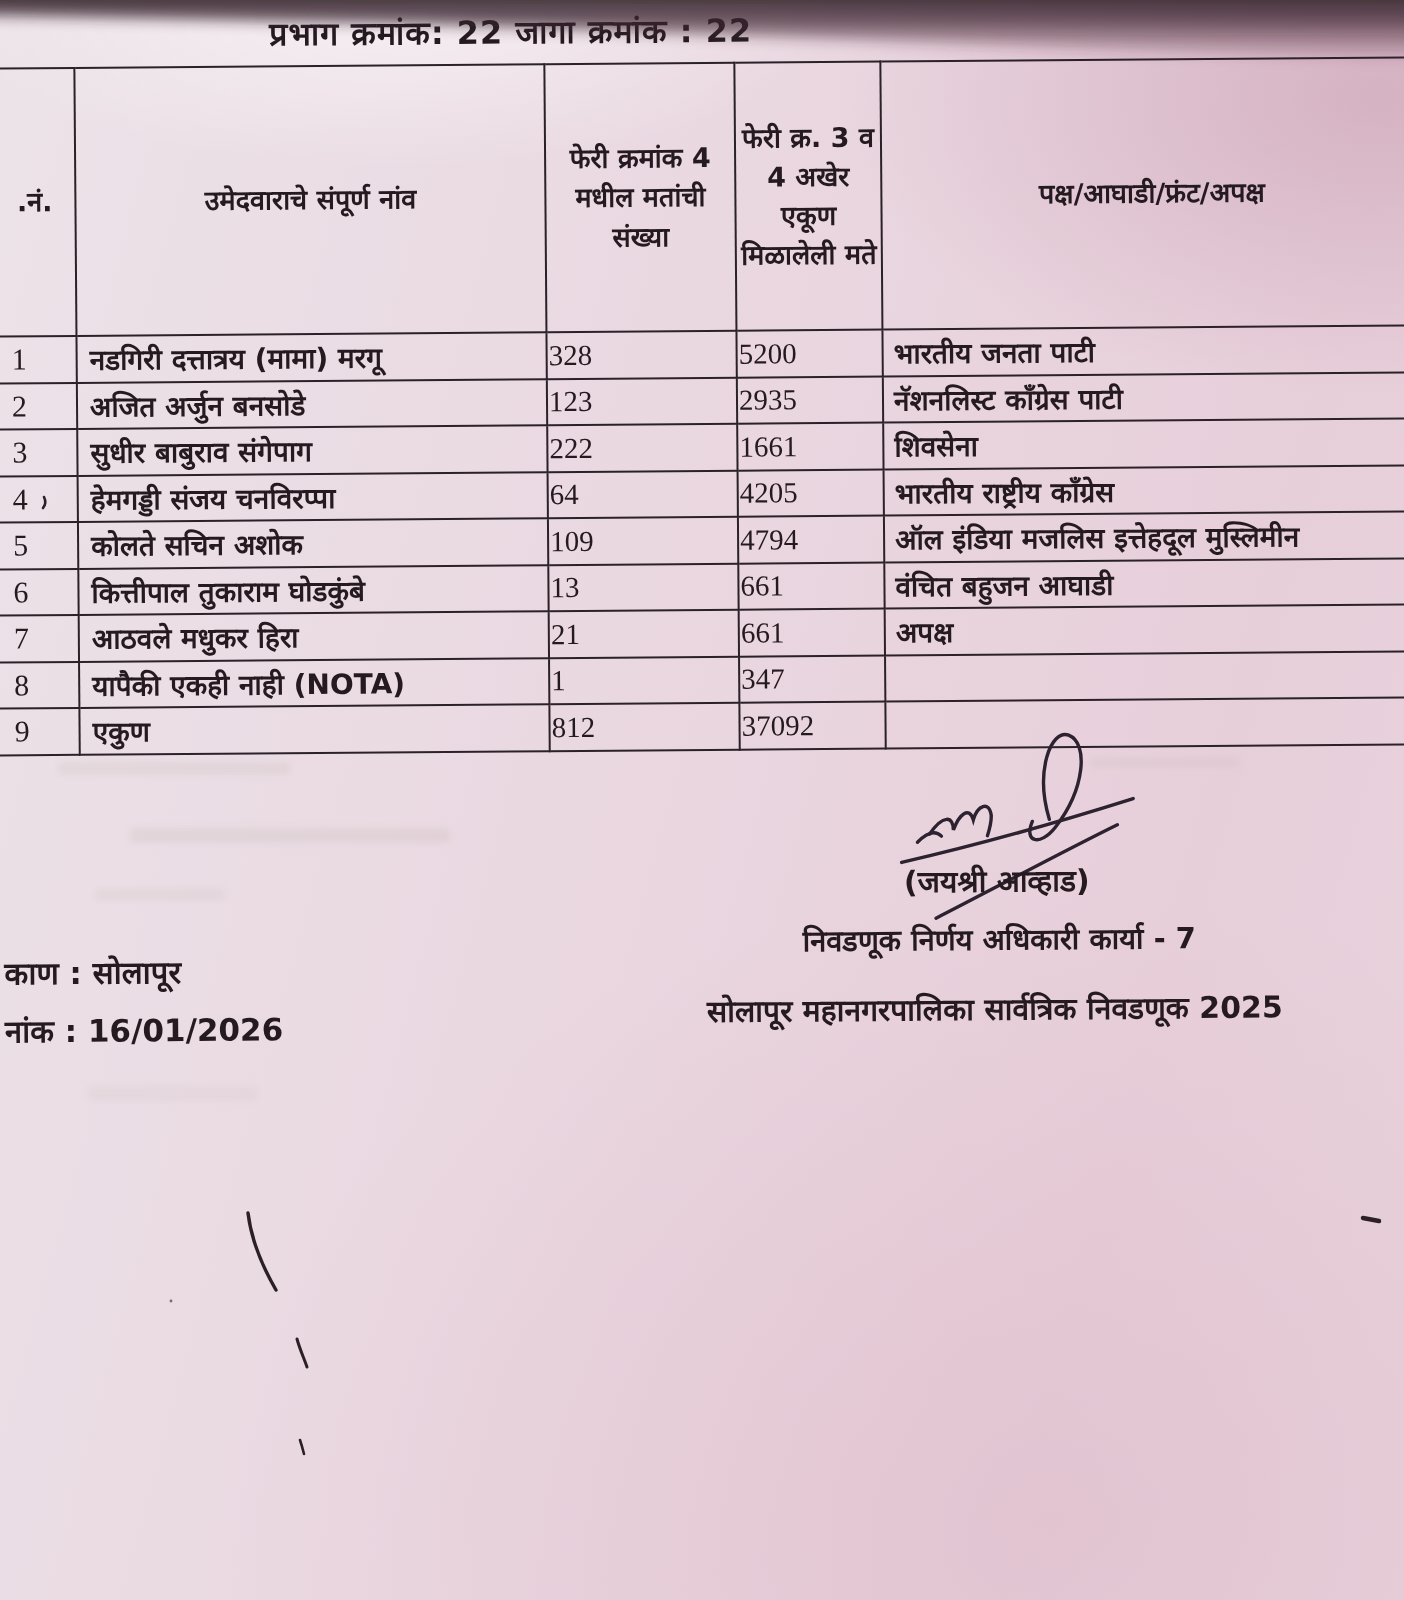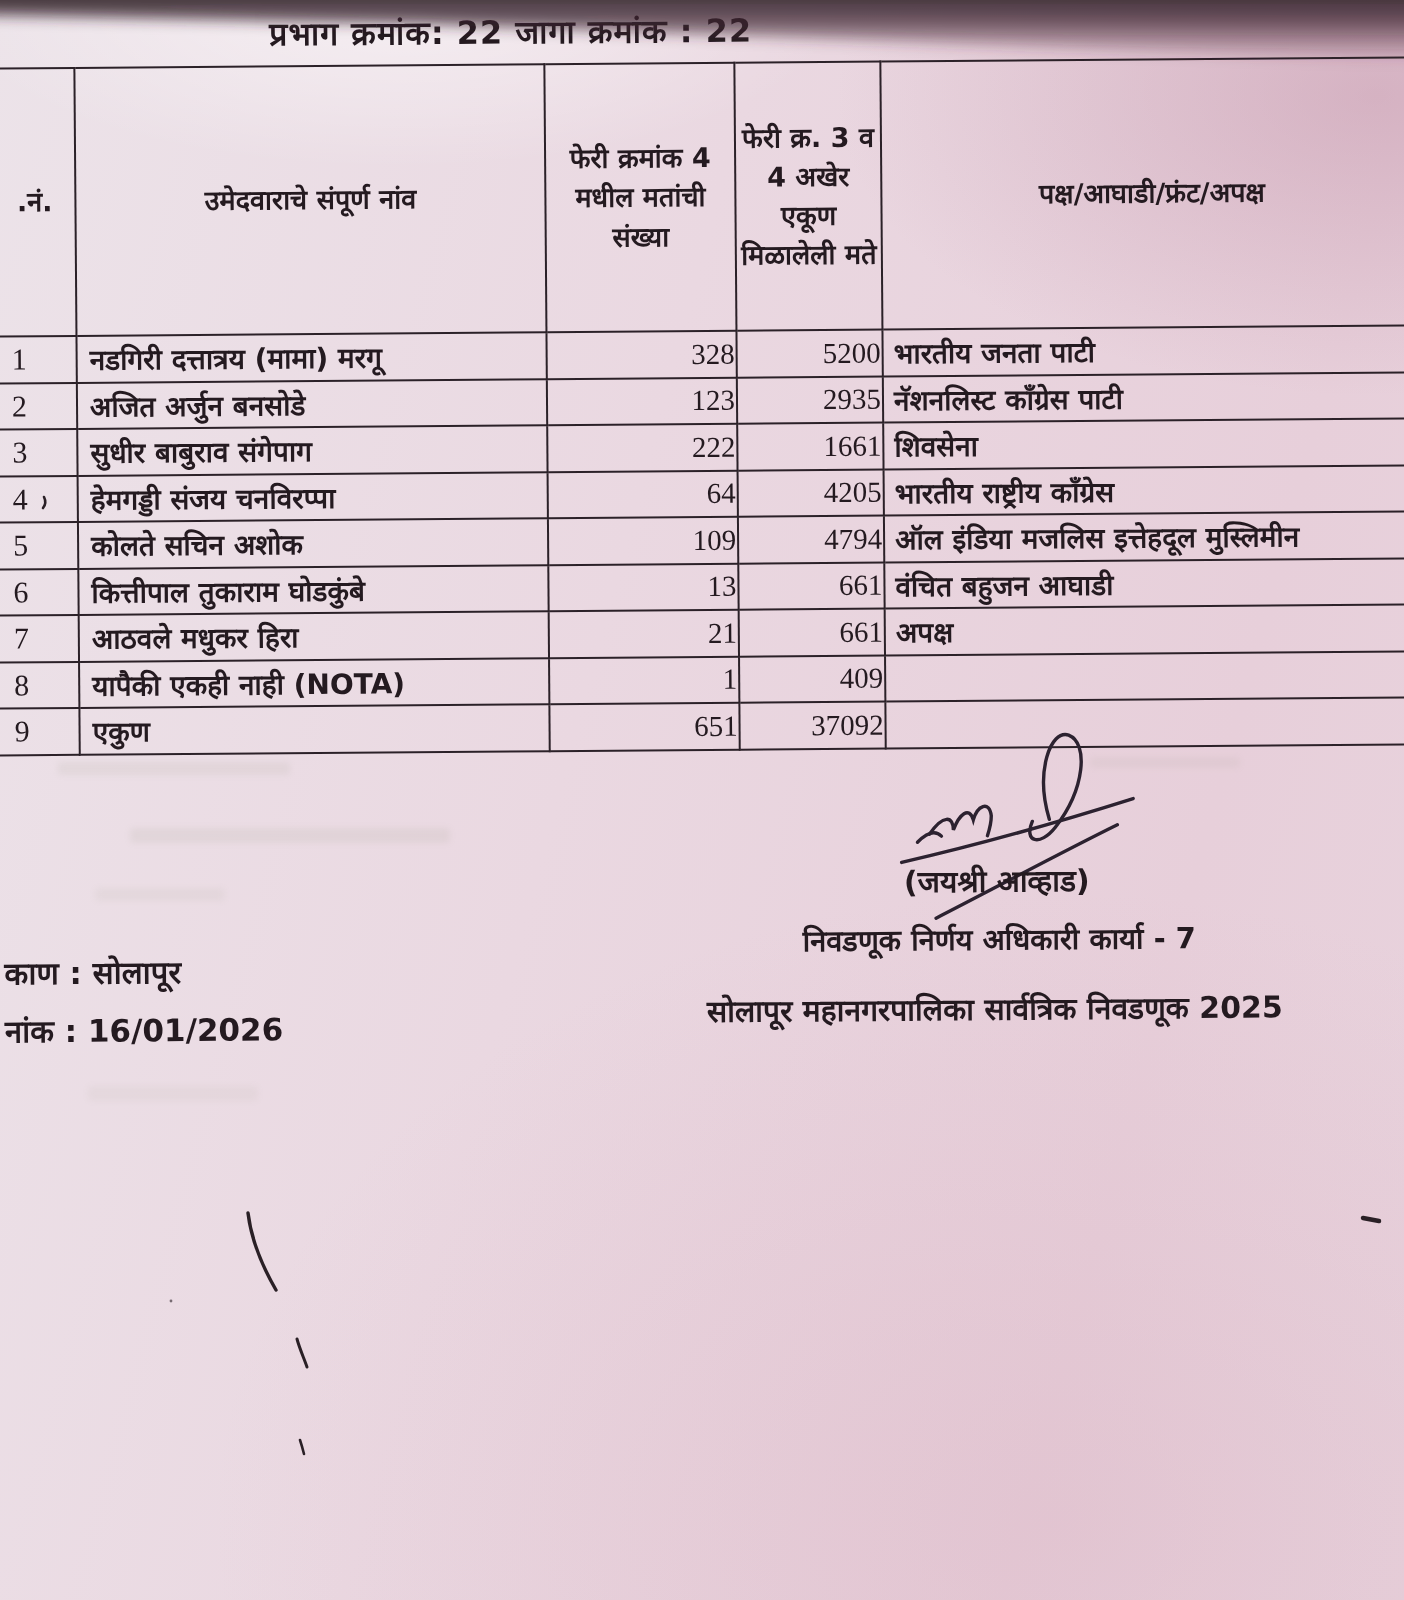--- a/index.html
+++ b/index.html
@@ -26,21 +26,21 @@
   table.results th{font-size:27px;font-weight:700;white-space:normal;line-height:1.45;}
   tr.hdr{height:268px;}
   tbody tr{height:46.5px;}
   .w-serial{width:136px;} .w-name{width:470px;} .w-r4{width:190px;}
   .w-total{width:146px;} .w-party{width:640px;}
   th.h-serial{text-align:right;padding-right:22px;white-space:nowrap;}
   th.h-party{text-align:center;padding-right:100px;font-size:30px;}
   td.c-serial{text-align:left;padding-left:70px;font-size:30px;
               font-family:"Liberation Serif","DejaVu Serif",serif;}
   td.c-name{text-align:left;padding-left:12px;font-size:28px;font-weight:700;}
-  td.c-r4,td.c-total{text-align:right;font-size:29px;
+  td.c-r4,td.c-total{text-align:left;font-size:29px;
               font-family:"Liberation Serif","DejaVu Serif",serif;}
   td.c-party{text-align:left;padding-left:10px;font-size:28px;font-weight:700;}
   
   .sig-svg{position:absolute;left:880px;top:722px;}
   .sig-name{position:absolute;left:868px;top:862px;width:250px;text-align:center;
             font-size:30px;font-weight:700;}
   .sig-role{position:absolute;left:755px;top:921px;width:480px;text-align:center;
             font-size:29px;font-weight:700;}
   .sig-election{position:absolute;left:660px;top:990px;width:660px;text-align:center;
             font-size:30px;font-weight:700;}
@@ -137,28 +137,28 @@
             <td class="c-name">आठवले मधुकर हिरा</td>
             <td class="c-r4">21</td>
             <td class="c-total">661</td>
             <td class="c-party">अपक्ष</td>
           </tr>
 
           <tr>
             <td class="c-serial">8</td>
             <td class="c-name">यापैकी एकही नाही (NOTA)</td>
             <td class="c-r4">1</td>
-            <td class="c-total">409</td>
+            <td class="c-total">347</td>
             <td class="c-party"></td>
           </tr>
 
           <tr>
             <td class="c-serial">9</td>
             <td class="c-name">एकुण</td>
-            <td class="c-r4">651</td>
+            <td class="c-r4">812</td>
             <td class="c-total">37092</td>
             <td class="c-party"></td>
           </tr>
         </tbody>
     </table>
 
     <svg class="sig-svg" width="270" height="210" viewBox="0 0 270 210">
       <g fill="none" stroke="#2c2230" stroke-width="3.4" stroke-linecap="round">
         <path d="M 166 100 C 152 52, 168 10, 186 16 C 206 24, 202 70, 172 108 C 156 128, 140 122, 149 102"></path>
         <path d="M 46 114 C 60 94, 70 96, 70 110 C 76 94, 86 86, 90 100 C 94 86, 106 80, 108 96 C 108 104, 106 110, 104 116"></path>

